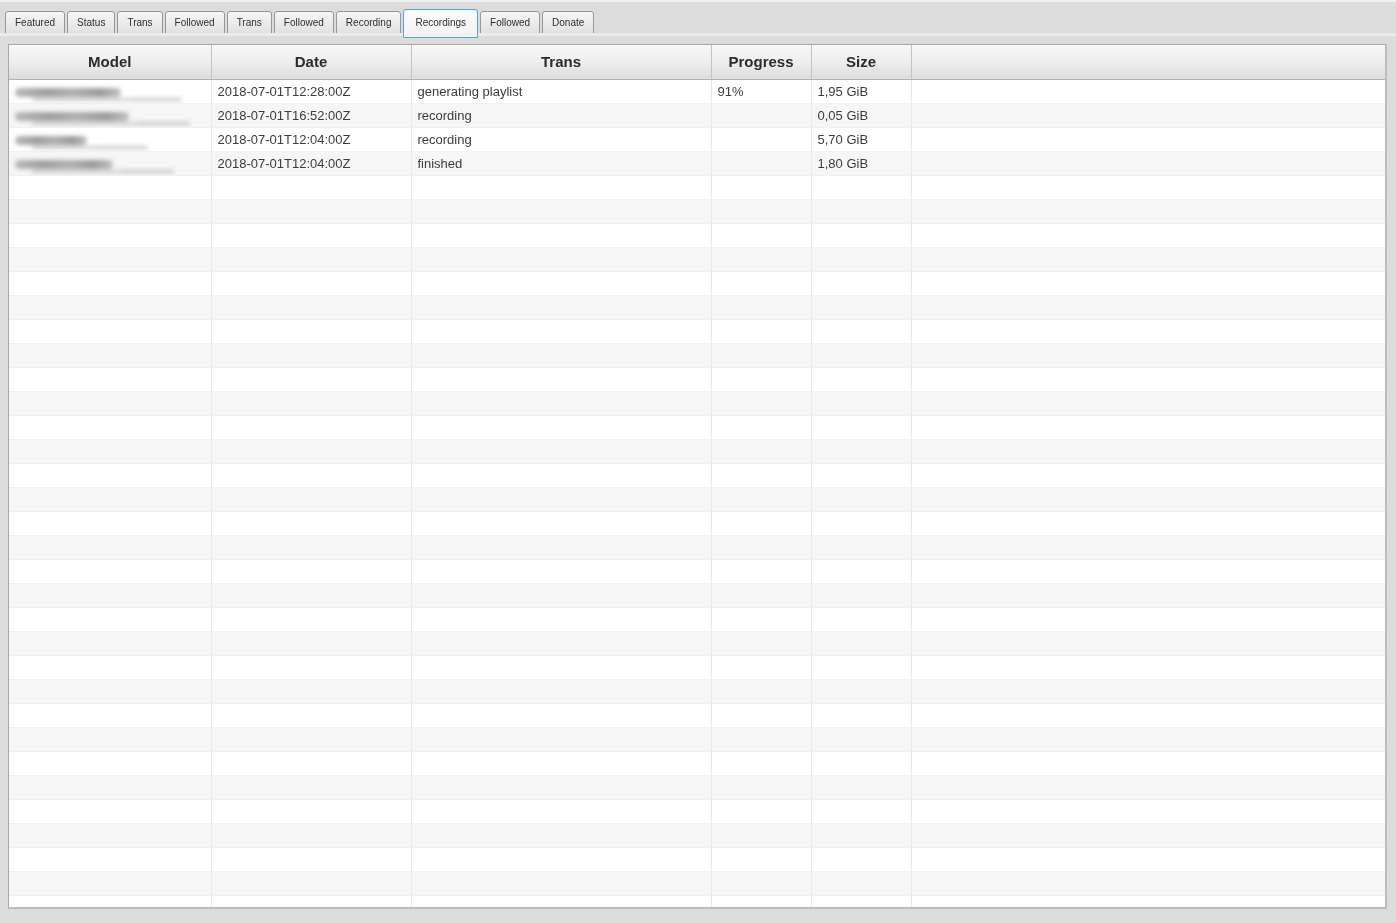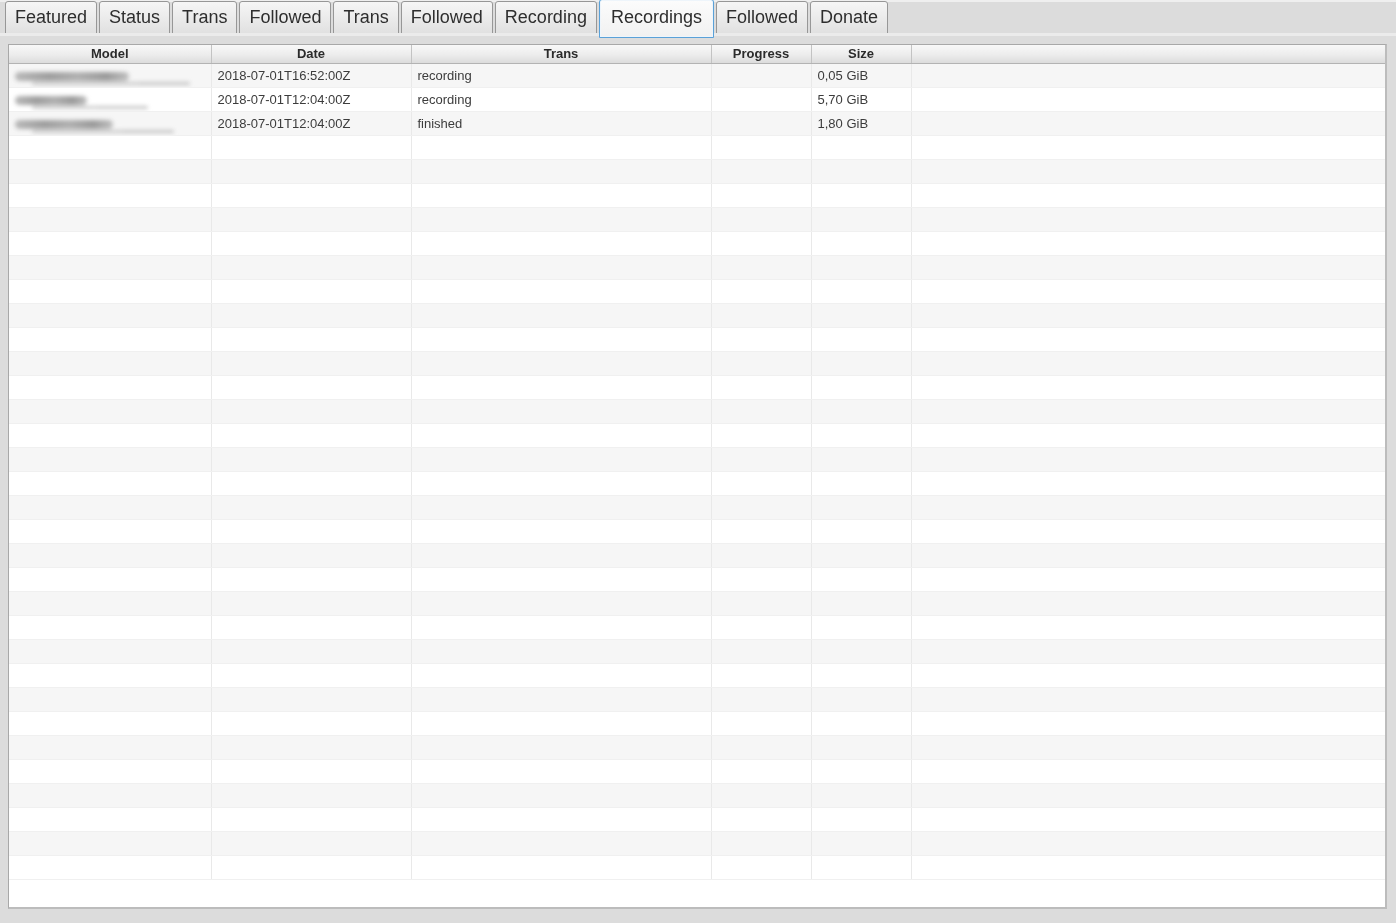--- a/index.html
+++ b/index.html
@@ -15,21 +15,21 @@
   }
   
   .tab-bar{
     position:absolute;top:3px;left:5px;height:32px;
     display:flex;align-items:flex-end;
   }
   .tab{
     box-sizing:border-box;
     padding:5px 9px 6px 9px;
     margin-right:2px;
-    font-size:18px;color:#2e2e2e;
+    font-size:10px;color:#2e2e2e;
     background:linear-gradient(#f6f6f6,#e0e0e0);
     border:1px solid #979797;
     border-radius:3px 3px 0 0;
     white-space:nowrap;
     cursor:default;
   }
   .tab.active{
     padding:7px 11px 9px 11px;
     margin-bottom:-3px;
     background:linear-gradient(#fcfcfc,#f1f1f1);
@@ -48,25 +48,25 @@
     border:1px solid #a8a8a8;
     border-right:2px solid #bcbcbc;
     border-bottom:2px solid #bcbcbc;
     overflow:hidden;
   }
   table.recordings{
     border-collapse:collapse;table-layout:fixed;width:100%;
   }
   th{
     box-sizing:border-box;
-    height:18px;
+    height:34px;
     background:linear-gradient(#f8f8f8 0%,#ececec 55%,#dcdcdc 100%);
     border-right:1px solid #c3c3c3;
     border-bottom:1px solid #b3b3b3;
-    font-size:13px;font-weight:bold;color:#2b2b2b;
+    font-size:15px;font-weight:bold;color:#2b2b2b;
     text-align:center;padding:0 4px;
     white-space:nowrap;overflow:hidden;
     cursor:default;
   }
   th:last-child{border-right:none;}
   td{
     box-sizing:border-box;
     height:24px;
     border-right:1px solid #e9e9e9;
     border-bottom:1px solid #f0f0f0;
@@ -119,20 +119,30 @@
       <tr>
           <th>Model</th>
           <th>Date</th>
           <th>Trans</th>
           <th>Progress</th>
           <th>Size</th>
           <th></th>
         </tr>
     </thead>
     <tbody>
+        <tr>
+          <td>
+            <div class="redacted" style="width: 106px;"></div>
+          </td>
+          <td>2018-07-01T12:28:00Z</td>
+          <td>generating playlist</td>
+          <td>91%</td>
+          <td>1,95 GiB</td>
+          <td></td>
+        </tr>
         <tr class="alt">
           <td>
             <div class="redacted" style="width: 114px;"></div>
           </td>
           <td>2018-07-01T16:52:00Z</td>
           <td>recording</td>
           <td></td>
           <td>0,05 GiB</td>
           <td></td>
         </tr>

